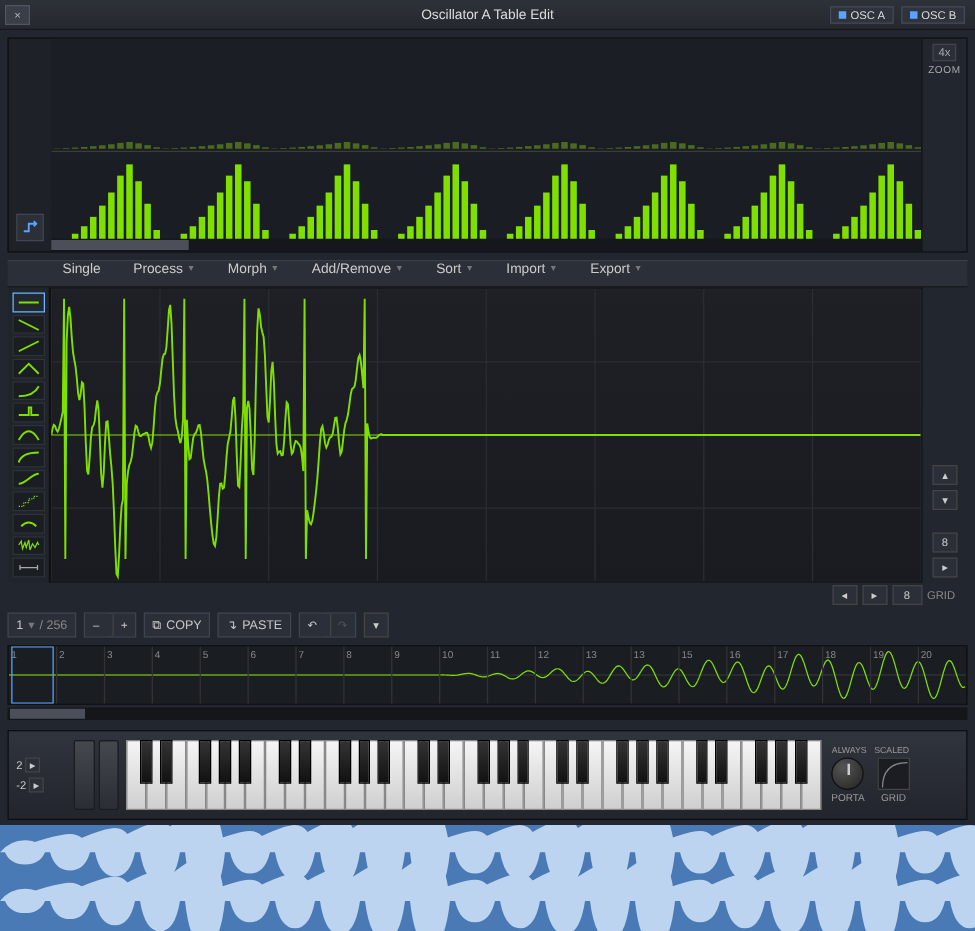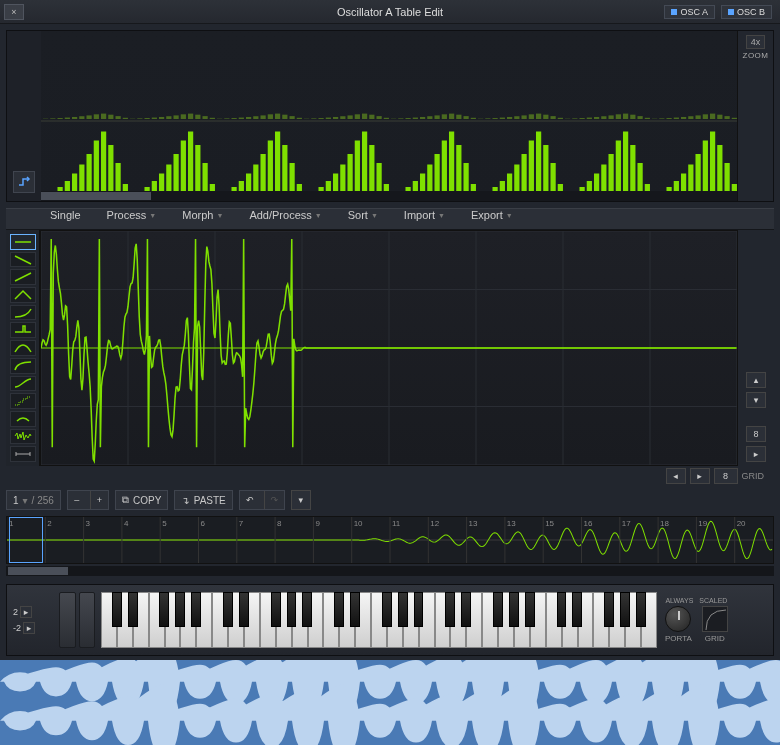--- a/index.html
+++ b/index.html
@@ -306,21 +306,21 @@
       </div>
     <div class="menu-item">
         <span>Process</span>
         <span class="chev">▼</span>
       </div>
     <div class="menu-item">
         <span>Morph</span>
         <span class="chev">▼</span>
       </div>
     <div class="menu-item">
-        <span>Add/Process</span>
+        <span>Add/Remove</span>
         <span class="chev">▼</span>
       </div>
     <div class="menu-item">
         <span>Sort</span>
         <span class="chev">▼</span>
       </div>
     <div class="menu-item">
         <span>Import</span>
         <span class="chev">▼</span>
       </div>

